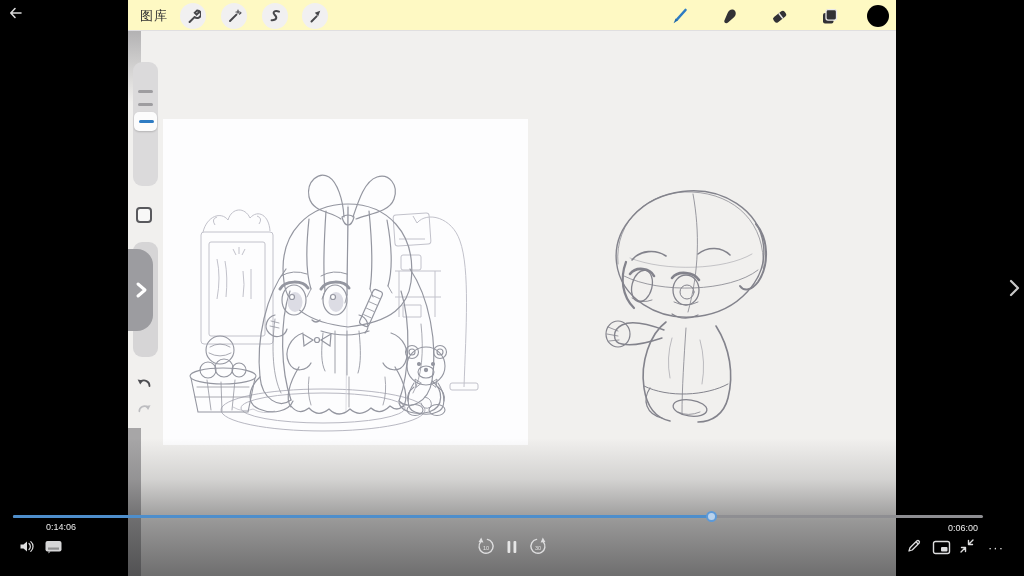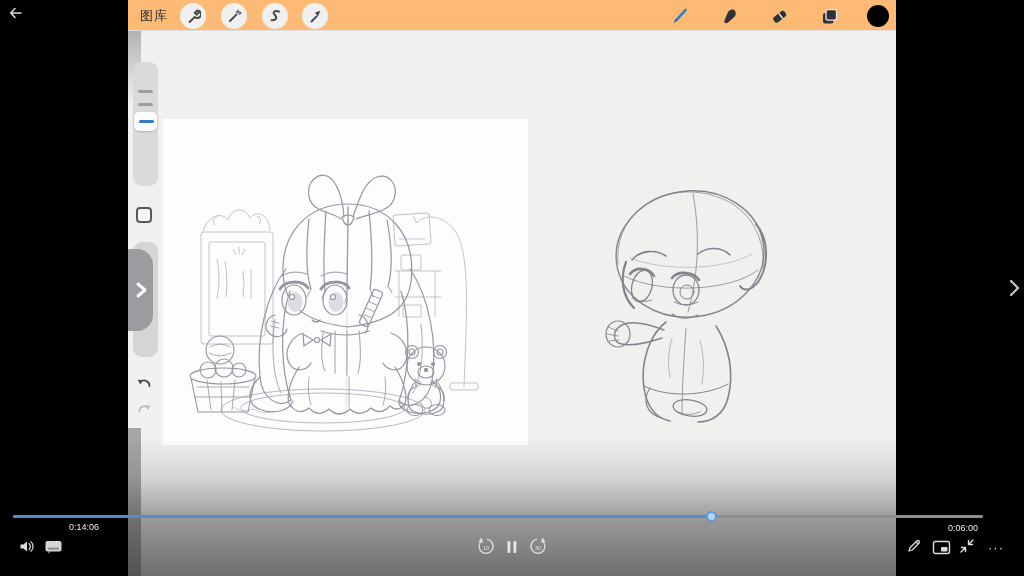--- a/index.html
+++ b/index.html
@@ -3,21 +3,21 @@
 <meta charset="utf-8">
 <style>
   * { margin:0; padding:0; box-sizing:border-box; }
   html,body { background:#000; }
   body { font-family:"Liberation Sans","DejaVu Sans",sans-serif; }
   .stage { position:relative; width:1024px; height:576px; background:#000; overflow:hidden; }
 
   
   .video { position:absolute; left:128px; top:0; width:768px; height:576px; background:#f1f0ee; }
 
-  .toolbar { position:absolute; left:0; top:0; width:768px; height:31px; background:#fdba74; border-bottom:1px solid #e0dfe0; }
+  .toolbar { position:absolute; left:0; top:0; width:768px; height:31px; background:#fef9c3; border-bottom:1px solid #e0dfe0; }
   .gallery-label { position:absolute; left:12px; top:7px; font-size:13px; color:#2f2f31; letter-spacing:1px; }
   .tb-circle { position:absolute; top:2.5px; width:26px; height:26px; border-radius:50%; background:#f1f0f1; display:flex; align-items:center; justify-content:center; }
   .tb-flat { position:absolute; top:5px; width:22px; height:22px; display:flex; align-items:center; justify-content:center; }
   .color-swatch { position:absolute; left:739px; top:5px; width:22px; height:22px; border-radius:50%; background:#000; }
 
   
   .rail-top { position:absolute; left:0; top:31px; width:13px; height:72px; background:linear-gradient(#b3b2b3, rgba(179,178,179,0)); }
   .rail-bottom { position:absolute; left:0; top:428px; width:13px; height:148px; background:#a7a6a7; }
   .side-panel { position:absolute; left:5px; width:25px; background:#dbdadb; border-radius:9px; }
   .panel-size { top:62px; height:124px; }
@@ -285,21 +285,21 @@
   <div class="ply-icon" style="left:1004px; top:276px; width:20px; height:24px;">
     <svg width="14" height="20" viewBox="0 0 14 20">
         <polyline points="4,3 11,10 4,17" fill="none" stroke="#c8c8c8" stroke-width="2.2" stroke-linecap="round" stroke-linejoin="round"></polyline>
       </svg>
   </div>
 
   <div class="progress">
     <div class="progress-played" style="width: 72%;"></div>
     <div class="progress-handle" style="left: 72%;"></div>
   </div>
-  <span class="time-label" style="left:29px; top:522px;padding-left:40px;">0:14:06</span>
+  <span class="time-label" style="left:6px; top:522px;padding-left:40px;">0:14:06</span>
   <span class="time-label" style="left:938px; top:523px; width:50px; text-align:center;">0:06:00</span>
 
   <div class="ply-icon" style="left:17px; top:537px; width:18px; height:18px;">
     <svg width="17" height="17" viewBox="0 0 17 17">
       <polygon points="2.5,6.5 5.5,6.5 9,3.5 9,13.5 5.5,10.5 2.5,10.5" fill="#dededf"></polygon>
       <path d="M11 5.5 A4 4 0 0 1 11 11.5 M12.8 3.6 A6.5 6.5 0 0 1 12.8 13.4" fill="none" stroke="#dededf" stroke-width="1.2" stroke-linecap="round"></path>
     </svg>
   </div>
   <div class="ply-icon" style="left:43px; top:538px; width:20px; height:17px;">
     <svg width="19" height="16" viewBox="0 0 19 16">

